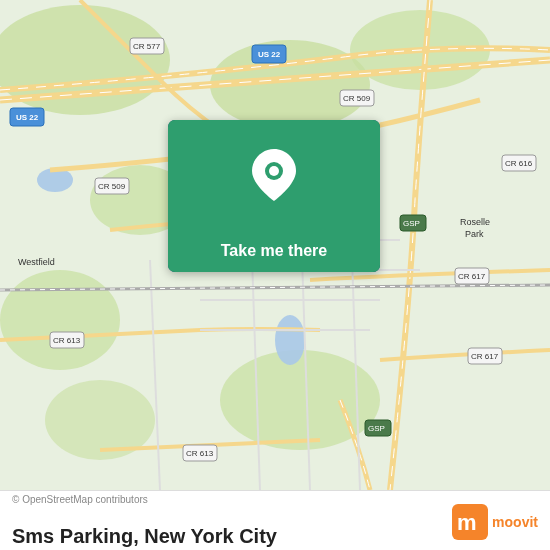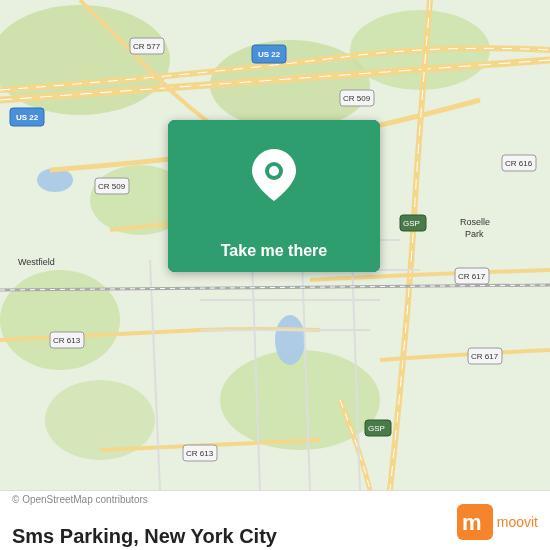--- a/index.html
+++ b/index.html
@@ -233,16 +233,16 @@
   <div style="display:flex; align-items:center; justify-content:space-between;">
     <div>
       <span id="place-name"><span style="font-weight:bold;font-size:20px;">Sms Parking, New York City</span></span>
     </div>
     <div id="moovit-logo">
 
       <svg width="36" height="36" viewBox="0 0 36 36" xmlns="http://www.w3.org/2000/svg">
         <rect width="36" height="36" rx="6" fill="#f5842a"></rect>
         <text x="5" y="26" font-family="Arial" font-weight="bold" font-size="22" fill="white">m</text>
       </svg>
-      <span style="font-size:14px; font-weight:normal; color:#f5842a;">moovit</span>
+      <span style="font-size:14px; font-weight:bold; color:#f5842a;">moovit</span>
     </div>
   </div>
 </div>
 
 </body></html>

